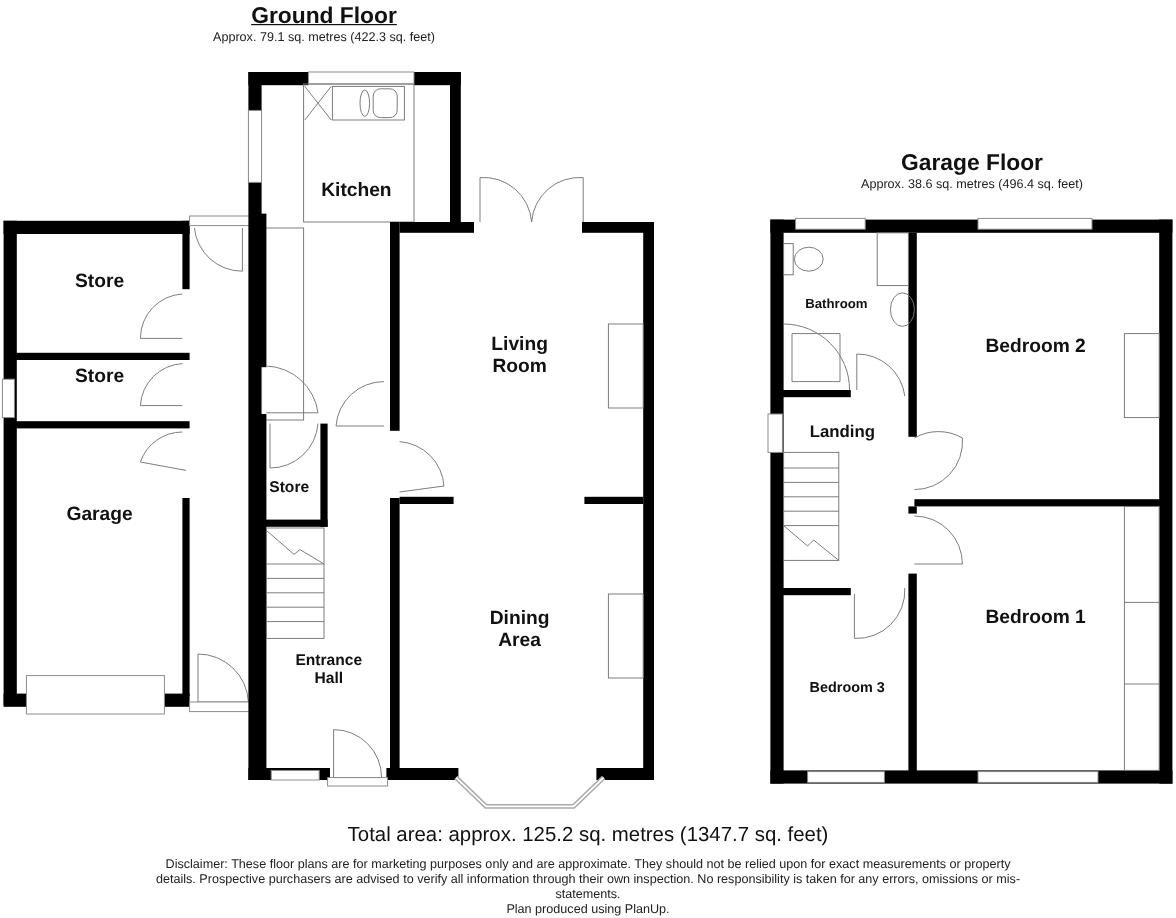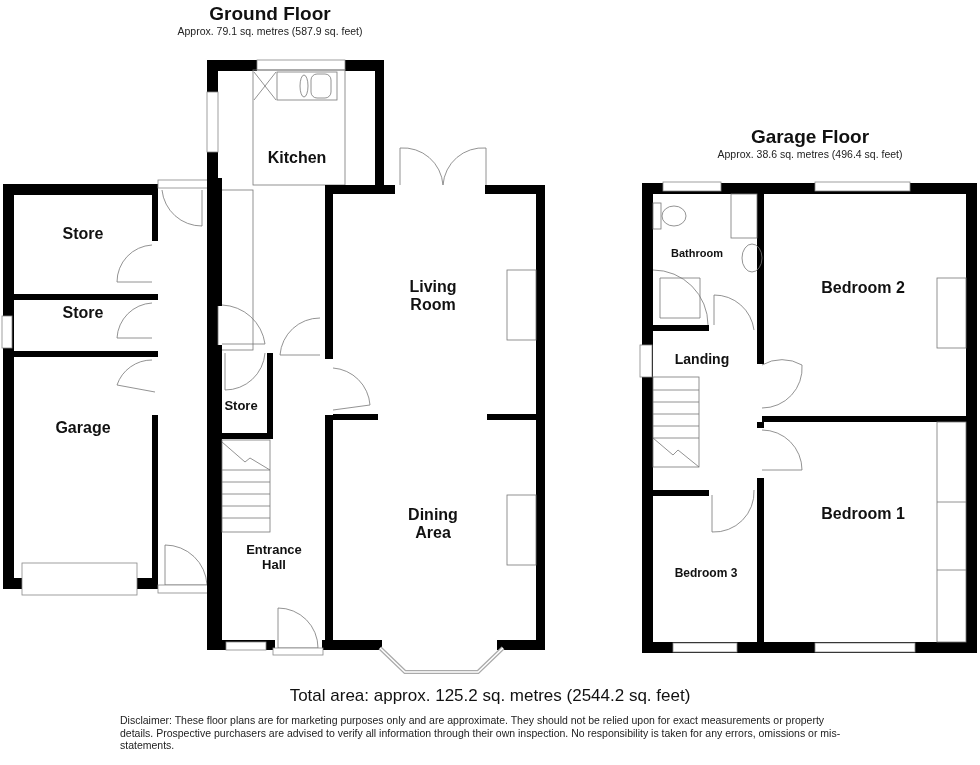--- a/index.html
+++ b/index.html
@@ -5,27 +5,27 @@
   html, body { margin:0; padding:0; background:#ffffff; }
   body { width:980px; height:765px; position:relative; overflow:hidden; font-family:"Liberation Sans", sans-serif; color:#111; }
   .title { position:absolute; text-align:center; font-weight:bold; font-size:19px; color:#111; }
   .subtitle { position:absolute; text-align:center; font-size:10.5px; color:#222; }
   svg.plan { position:absolute; left:0; top:0; }
   .wall { fill:#000; }
   .thin { fill:none; stroke:#777; stroke-width:0.8; }
   .win { fill:#fff; stroke:#888; stroke-width:0.8; }
   .lbl { font-family:"Liberation Sans", sans-serif; font-weight:bold; fill:#111; text-anchor:middle; }
   .total { position:absolute; left:0; width:980px; top:686px; text-align:center; font-size:17px; color:#111; }
-  .disc { position:absolute; left:120px; width:740px; top:714px; font-size:10.5px; line-height:12.5px; color:#222; }
+  .disc { position:absolute; left:120px; width:740px; top:714px; text-align:center; font-size:10.5px; line-height:12.5px; color:#222; }
 </style>
 </head>
 <body>
 
-<div class="title" style="left:170px;width:200px;top:3px;">Ground Floor</div>
-<div class="subtitle" style="left:140px;width:260px;top:25px;">Approx. 79.1 sq. metres (587.9 sq. feet)</div>
+<div class="title" style="left:170px;width:200px;top:3px;text-decoration:underline;">Ground Floor</div>
+<div class="subtitle" style="left:140px;width:260px;top:25px;">Approx. 79.1 sq. metres (422.3 sq. feet)</div>
 
 <div class="title" style="left:710px;width:200px;top:126px;">Garage Floor</div>
 <div class="subtitle" style="left:680px;width:260px;top:148px;">Approx. 38.6 sq. metres (496.4 sq. feet)</div>
 
 <svg class="plan" width="980" height="680" viewBox="0 0 980 680">
 
   <g>
 
     <rect class="wall" x="3" y="184" width="11" height="404"></rect>
     <rect class="wall" x="3" y="184" width="155" height="11"></rect>
@@ -167,16 +167,17 @@
     <line class="thin" x1="937" y1="570" x2="966" y2="570"></line>
 
     <text class="lbl" x="697" y="257" font-size="11">Bathroom</text>
     <text class="lbl" x="863" y="293" font-size="16">Bedroom 2</text>
     <text class="lbl" x="702" y="364" font-size="14">Landing</text>
     <text class="lbl" x="863" y="519" font-size="16">Bedroom 1</text>
     <text class="lbl" x="706" y="577" font-size="12">Bedroom 3</text>
   </g>
 </svg>
 
-<div class="total">Total area: approx. 125.2 sq. metres (2544.2 sq. feet)</div>
+<div class="total">Total area: approx. 125.2 sq. metres (1347.7 sq. feet)</div>
 <div class="disc">
   <div>Disclaimer: These floor plans are for marketing purposes only and are approximate. They should not be relied upon for exact measurements or property details. Prospective purchasers are advised to verify all information through their own inspection. No responsibility is taken for any errors, omissions or mis-statements.</div>
+  <div>Plan produced using PlanUp.</div>
 </div>
 
 </body></html>

